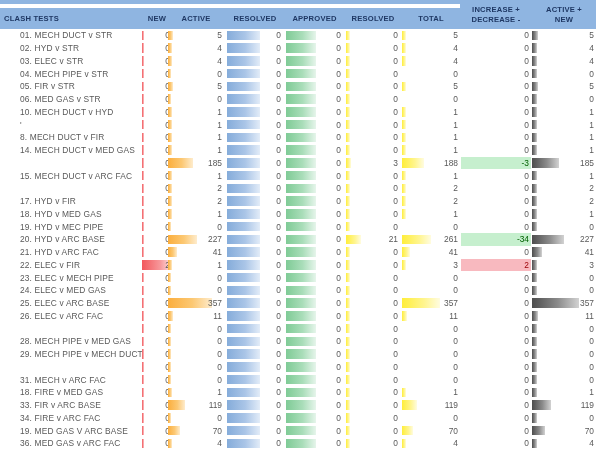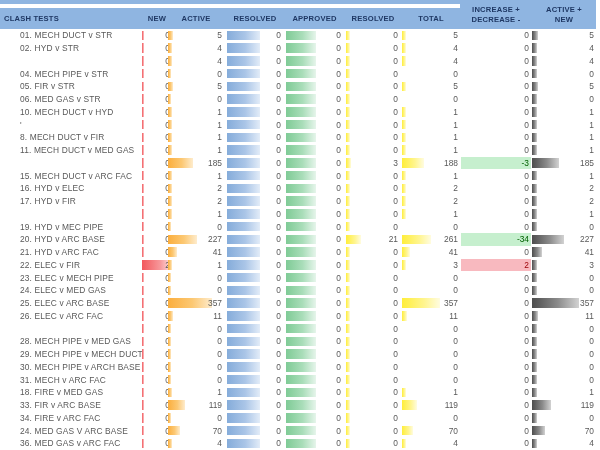--- a/index.html
+++ b/index.html
@@ -129,20 +129,21 @@
         </div>
         <div class="cell" style="left: 461px; width: 70px;">
           <span class="val">0</span>
         </div>
         <div class="cell" style="left: 532px; width: 64px;">
           <div class="bar bar-an" style="width: 5.47059px;"></div>
           <span class="val">4</span>
         </div>
       </div>
       <div class="row">
+        <div class="rlabel">03. ELEC v STR</div>
         <div class="cell" style="left: 142px; width: 30px;">
           <div class="bar bar-new" style="width: 2px;"></div>
           <span class="val">0</span>
         </div>
         <div class="cell" style="left: 168px; width: 56px;">
           <div class="bar bar-active" style="width: 4.44818px;"></div>
           <span class="val">4</span>
         </div>
         <div class="cell" style="left: 227px; width: 56px;">
           <div class="bar bar-reviewed" style="width: 33px;"></div>
@@ -364,21 +365,21 @@
         </div>
         <div class="cell" style="left: 461px; width: 70px;">
           <span class="val">0</span>
         </div>
         <div class="cell" style="left: 532px; width: 64px;">
           <div class="bar bar-an" style="width: 5.11765px;"></div>
           <span class="val">1</span>
         </div>
       </div>
       <div class="row">
-        <div class="rlabel">11. MECH DUCT v MED GAS</div>
+        <div class="rlabel">14. MECH DUCT v MED GAS</div>
         <div class="cell" style="left: 142px; width: 30px;">
           <div class="bar bar-new" style="width: 2px;"></div>
           <span class="val">0</span>
         </div>
         <div class="cell" style="left: 168px; width: 56px;">
           <div class="bar bar-active" style="width: 4.11204px;"></div>
           <span class="val">1</span>
         </div>
         <div class="cell" style="left: 227px; width: 56px;">
           <div class="bar bar-reviewed" style="width: 33px;"></div>
@@ -465,21 +466,20 @@
         </div>
         <div class="cell" style="left: 461px; width: 70px;">
           <span class="val">0</span>
         </div>
         <div class="cell" style="left: 532px; width: 64px;">
           <div class="bar bar-an" style="width: 5.11765px;"></div>
           <span class="val">1</span>
         </div>
       </div>
       <div class="row">
-        <div class="rlabel">16. HYD v ELEC</div>
         <div class="cell" style="left: 142px; width: 30px;">
           <div class="bar bar-new" style="width: 2px;"></div>
           <span class="val">0</span>
         </div>
         <div class="cell" style="left: 168px; width: 56px;">
           <div class="bar bar-active" style="width: 4.22409px;"></div>
           <span class="val">2</span>
         </div>
         <div class="cell" style="left: 227px; width: 56px;">
           <div class="bar bar-reviewed" style="width: 33px;"></div>
@@ -533,20 +533,21 @@
         </div>
         <div class="cell" style="left: 461px; width: 70px;">
           <span class="val">0</span>
         </div>
         <div class="cell" style="left: 532px; width: 64px;">
           <div class="bar bar-an" style="width: 5.23529px;"></div>
           <span class="val">2</span>
         </div>
       </div>
       <div class="row">
+        <div class="rlabel">18. HYD v MED GAS</div>
         <div class="cell" style="left: 142px; width: 30px;">
           <div class="bar bar-new" style="width: 2px;"></div>
           <span class="val">0</span>
         </div>
         <div class="cell" style="left: 168px; width: 56px;">
           <div class="bar bar-active" style="width: 4.11204px;"></div>
           <span class="val">1</span>
         </div>
         <div class="cell" style="left: 227px; width: 56px;">
           <div class="bar bar-reviewed" style="width: 33px;"></div>
@@ -933,21 +934,20 @@
         </div>
         <div class="cell" style="left: 461px; width: 70px;">
           <span class="val">0</span>
         </div>
         <div class="cell" style="left: 532px; width: 64px;">
           <div class="bar bar-an" style="width: 5px;"></div>
           <span class="val">0</span>
         </div>
       </div>
       <div class="row">
-        <div class="rlabel">30. MECH PIPE v ARCH BASE</div>
         <div class="cell" style="left: 142px; width: 30px;">
           <div class="bar bar-new" style="width: 2px;"></div>
           <span class="val">0</span>
         </div>
         <div class="cell" style="left: 168px; width: 56px;">
           <div class="bar bar-active" style="width: 3px;"></div>
           <span class="val">0</span>
         </div>
         <div class="cell" style="left: 227px; width: 56px;">
           <div class="bar bar-reviewed" style="width: 33px;"></div>
@@ -1100,21 +1100,21 @@
         </div>
         <div class="cell" style="left: 461px; width: 70px;">
           <span class="val">0</span>
         </div>
         <div class="cell" style="left: 532px; width: 64px;">
           <div class="bar bar-an" style="width: 5px;"></div>
           <span class="val">0</span>
         </div>
       </div>
       <div class="row">
-        <div class="rlabel">24. MED GAS V ARC BASE</div>
+        <div class="rlabel">19. MED GAS V ARC BASE</div>
         <div class="cell" style="left: 142px; width: 30px;">
           <div class="bar bar-new" style="width: 2px;"></div>
           <span class="val">0</span>
         </div>
         <div class="cell" style="left: 168px; width: 56px;">
           <div class="bar bar-active" style="width: 11.8431px;"></div>
           <span class="val">70</span>
         </div>
         <div class="cell" style="left: 227px; width: 56px;">
           <div class="bar bar-reviewed" style="width: 33px;"></div>

